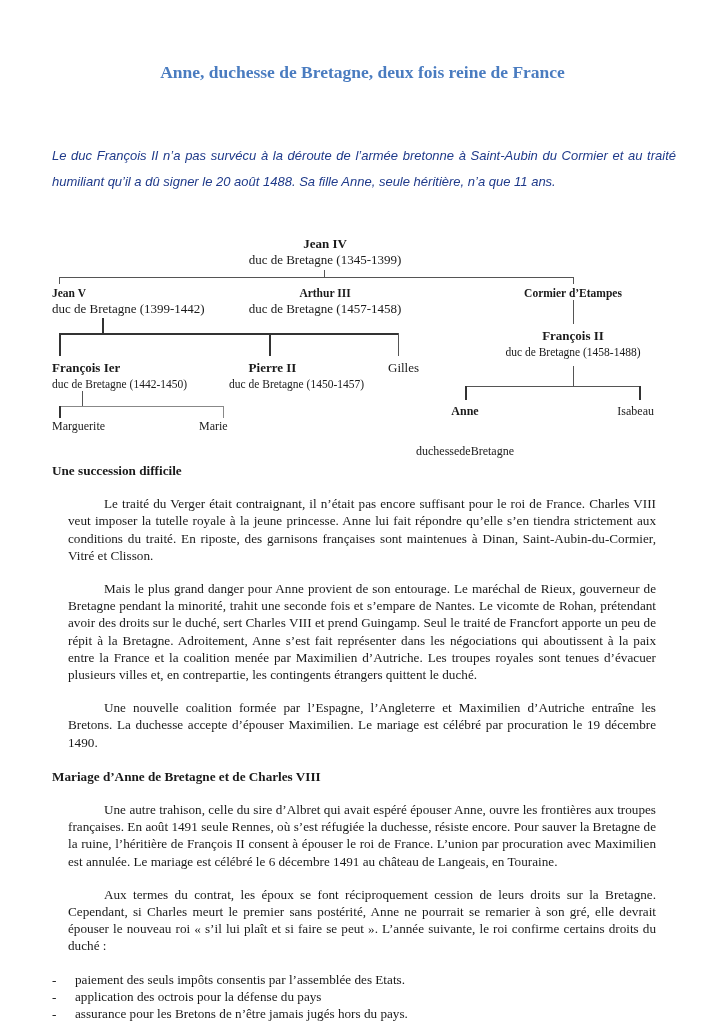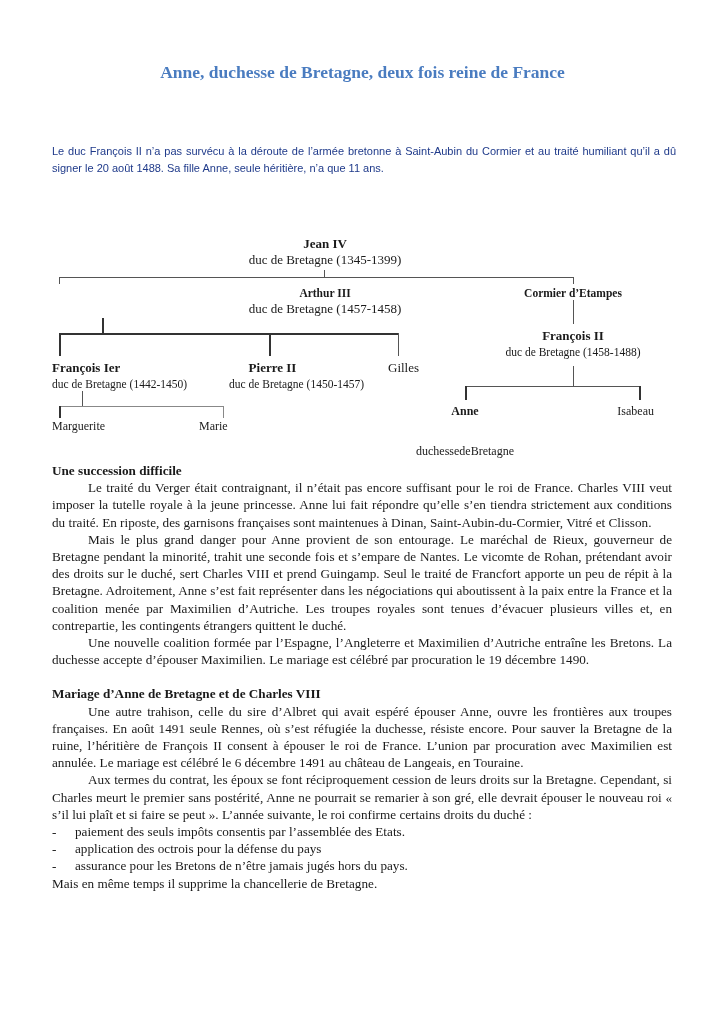--- a/index.html
+++ b/index.html
@@ -1,37 +1,37 @@
 <!DOCTYPE html>
 <html><head>
   <meta charset="utf-8">
   <style>
     html, body { margin: 0; padding: 0; background: #ffffff; }
     body { width: 725px; height: 1024px; position: relative; overflow: hidden;
            font-family: "Liberation Serif", "DejaVu Serif", serif; color: #1a1a1a; }
     .title { position: absolute; top: 62px; left: 0; width: 725px; text-align: center;
              font-size: 17.5px; font-weight: bold; color: #4a7cc0; }
     .intro { position: absolute; top: 143px; left: 52px; width: 624px;
-             font-family: "Liberation Sans", "DejaVu Sans", sans-serif; font-size: 11px;
-             line-height: 17px; color: #1f3a8a; text-align: justify; text-align-last: left; }
+             font-family: "Liberation Sans", "DejaVu Sans", sans-serif; font-size: 13px;
+             line-height: 26px; color: #1f3a8a; text-align: justify; text-align-last: left; font-style: italic; }
     .tree { position: absolute; top: 0; left: 0; width: 656px; height: 450px; }
     .node { position: absolute; font-size: 13px; line-height: 16px; white-space: nowrap; }
     .node .nm { font-weight: bold; }
     .node.c { text-align: center; }
     .node.r { text-align: right; }
     .ln { position: absolute; background: #555; }
     .h { height: 1px; }
     .v { width: 1px; }
     .thick { background: #333; }
     .thick.h { height: 2px; }
     .thick.v { width: 2px; }
     .body { position: absolute; top: 462px; left: 52px; width: 620px;
             font-size: 13.2px; line-height: 17.2px; text-align: justify; }
     .body h3 { margin: 0; font-size: 13.2px; font-weight: bold; line-height: 17.2px; }
-    .body p { margin: 0; text-indent: 36px; }
+    .body p { margin: 16px; text-indent: 36px; }
     .body p.noind { text-indent: 0; }
     .body .sec2 { margin-top: 17px; }
     .body ul { margin: 0; padding: 0; list-style: none; }
     .body li { position: relative; padding-left: 23px; text-align: left; }
     .body li .dash { position: absolute; left: 0; top: 0; }
   </style>
 </head>
 <body>
 
 <div class="title">Anne, duchesse de Bretagne, deux fois reine de France</div>
@@ -42,20 +42,24 @@
 
   <div class="node c" style="top:236px; left:225px; width:200px;">
     <div class="nm">Jean IV</div>
     <div>duc de Bretagne (1345-1399)</div>
   </div>
   <div class="ln v" style="top:270px; left:324px; height:7px;"></div>
   <div class="ln h" style="top:277px; left:59px; width:515px;"></div>
   <div class="ln v" style="top:277px; left:59px; height:7px;"></div>
   <div class="ln v" style="top:277px; left:573px; height:7px;"></div>
 
+  <div class="node" style="top:285px; left:52px;">
+    <div class="nm" style="font-size:11.5px;">Jean V</div>
+    <div>duc de Bretagne (1399-1442)</div>
+  </div>
 
   <div class="node c" style="top:285px; left:240px; width:170px;">
     <div class="nm" style="font-size:11.5px;">Arthur III</div>
     <div>duc de Bretagne (1457-1458)</div>
   </div>
 
   <div class="node c" style="top:285px; left:508px; width:130px;">
     <div class="nm" style="font-size:11.5px;">Cormier d’Etampes</div>
   </div>
   <div class="ln v" style="top:300px; left:573px; height:24px;"></div>

